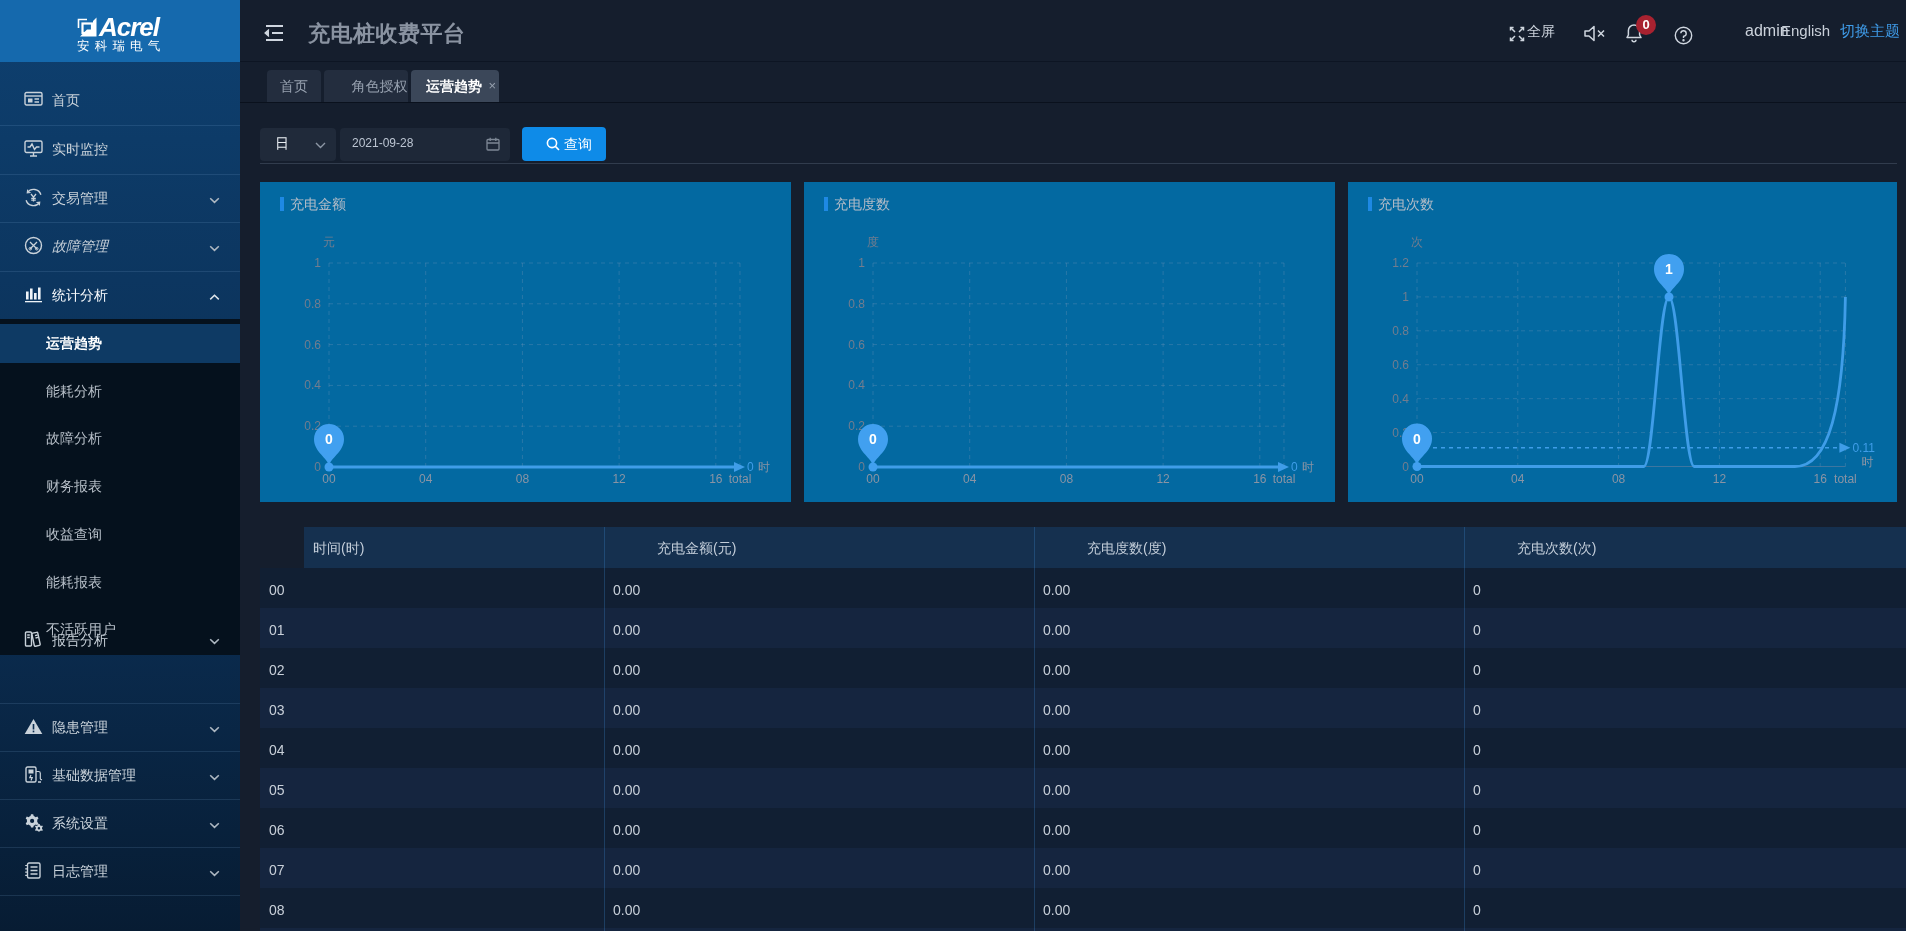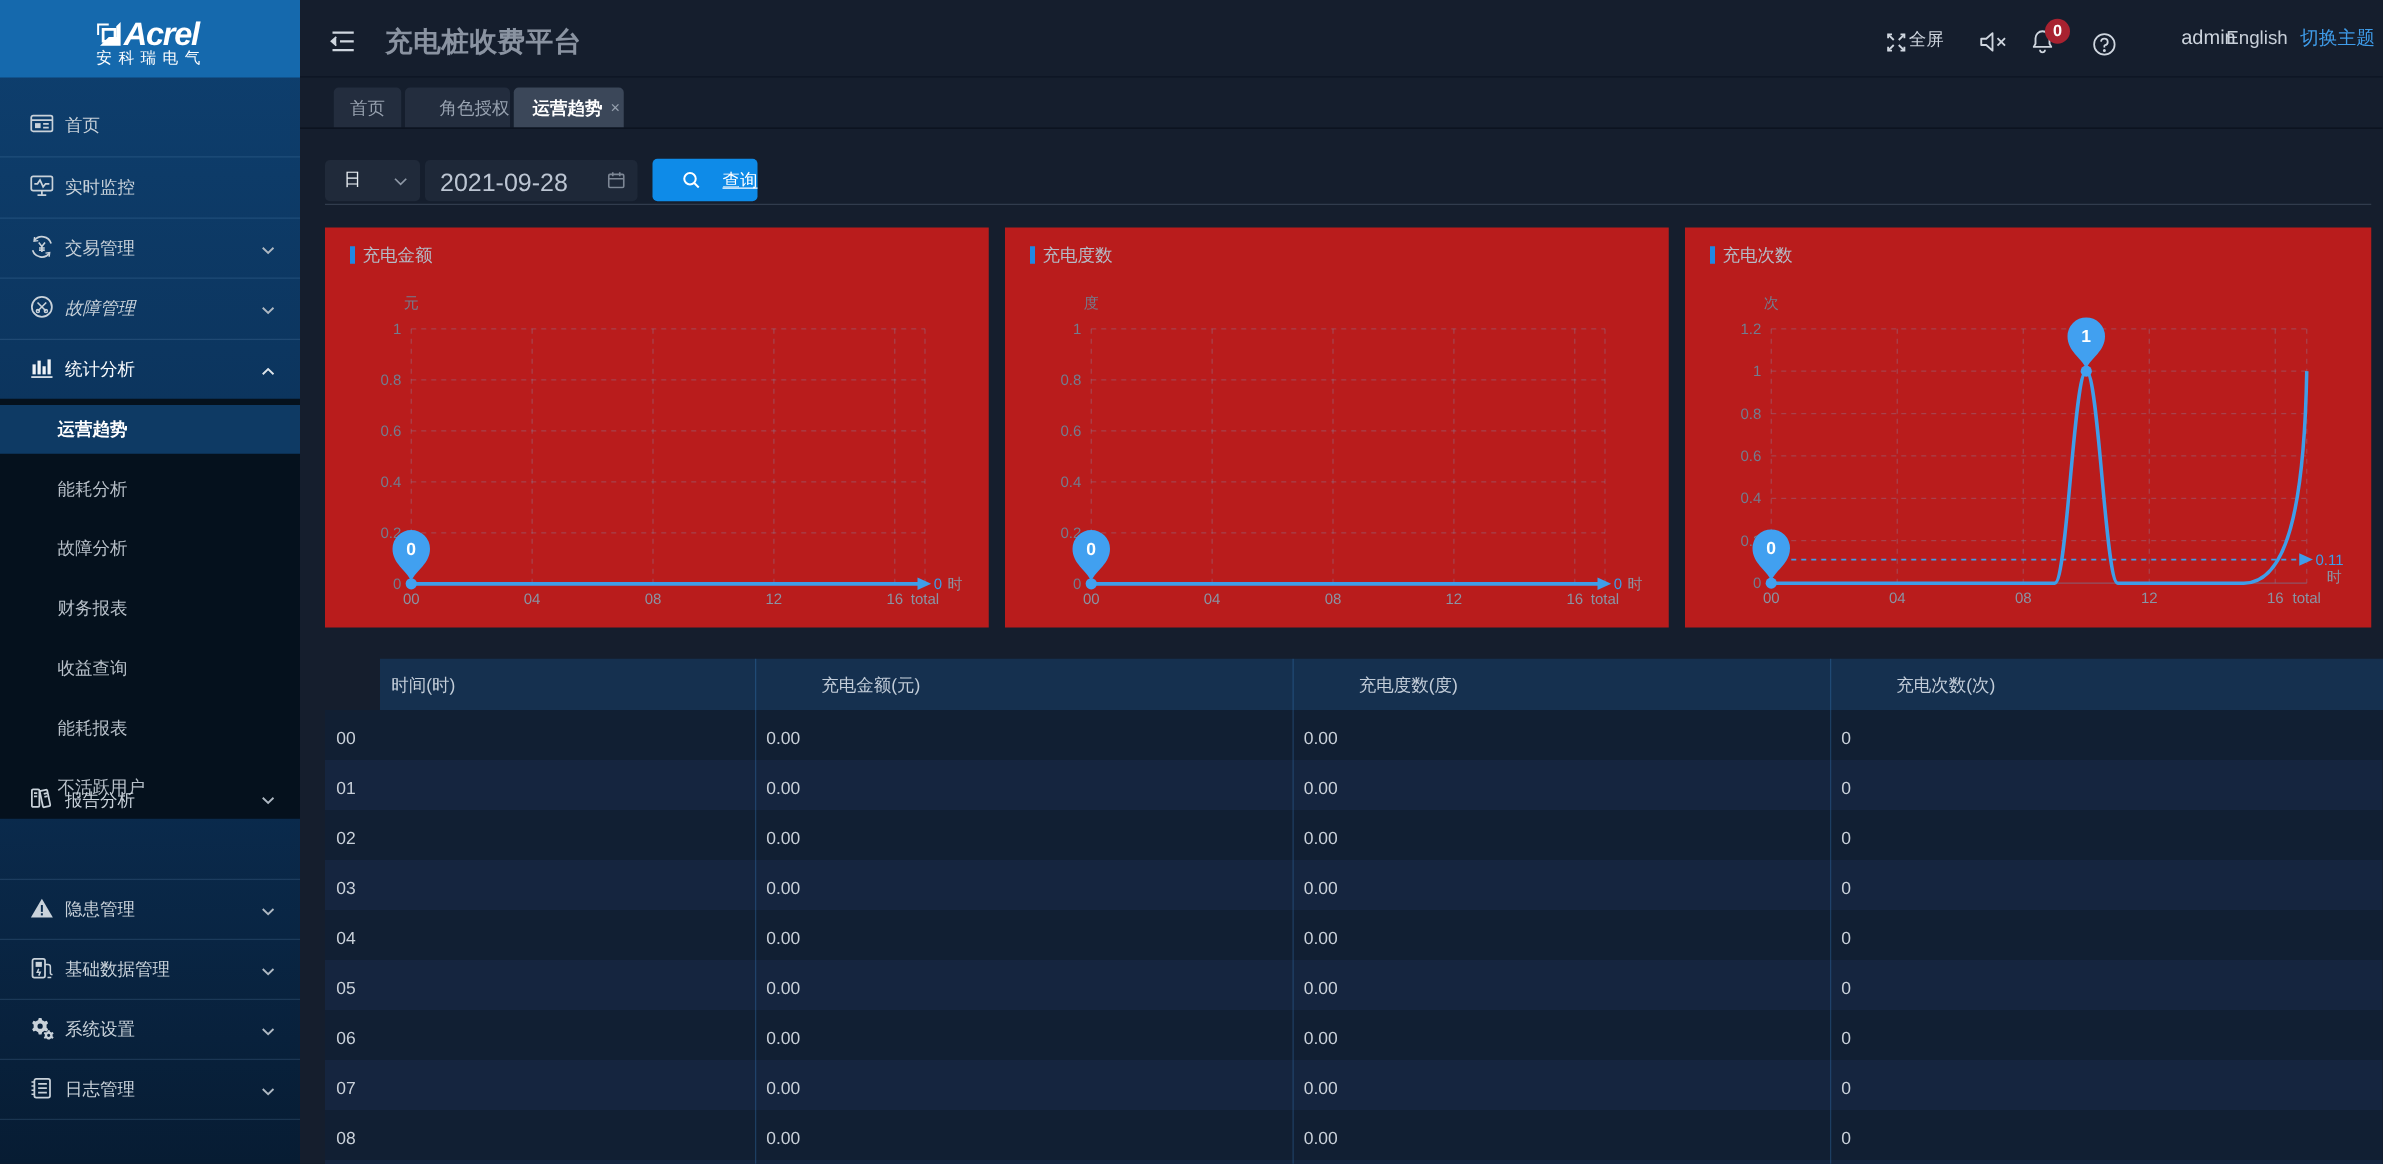--- a/index.html
+++ b/index.html
@@ -27,21 +27,21 @@
   .tab.act { background:#3b4759; color:#fff; font-weight:bold; text-align:left; padding-left:15px; }
   #tabline { position:absolute; left:0; top:102px; width:1666px; height:1px; background:#0a111d; }
   
   .ctl { position:absolute; top:128px; height:33px; border-radius:4px; }
   #csel { left:20px; width:76px; background:#202a3a; }
   #cdate { left:100px; width:170px; background:#1e2838; }
   #cbtn { position:absolute; left:282px; top:127px; width:84px; height:34px; background:#0e8be8; border-radius:4px;
     color:#fff; font-size:14px; line-height:34px; }
   #ctlline { position:absolute; left:20px; top:163px; width:1637px; height:1px; background:#313c4d; }
   
-  .card { position:absolute; top:182px; height:320px; background:#b91c1c; }
+  .card { position:absolute; top:182px; height:320px; background:#0369a1; }
   .card .ct { position:absolute; left:20px; top:14px; font-size:14px; color:#b4bcc7; }
   .card .ct i { display:inline-block; width:4px; height:14px; background:#1e89e4; margin-right:6px; vertical-align:-2px; }
   .cc { position:absolute; left:0; top:0; width:100%; height:320px; }
   
   #tbl { position:absolute; left:20px; top:527px; width:1646px; }
   .throw { position:absolute; left:0; width:1646px; height:40px; font-size:14px; }
   .thead { background:#15304f; color:#c3cdd9; height:41px; } .thead .tc { line-height:43px; }
   .trow-a { background:#111f33; }
   .trow-b { background:#15253f; }
   .tc { position:absolute; top:0; height:40px; line-height:44px; color:#c9d0d9; padding-left:9px; }
@@ -234,32 +234,32 @@
   <div class="tab" style="left:84px;width:84px;padding-left:27px;">角色授权</div>
   <div class="tab act" style="left:171px;width:88px;">运营趋势<span style="position:absolute;right:3px;top:0;color:#97a1af;font-weight:normal;font-size:13px;">×</span></div>
   <div id="tabline"></div>
   <div class="ctl" id="csel">
       <span style="position:absolute;left:15px;top:7px;color:#e8edf2;font-size:14px;">日</span>
     <svg style="position:absolute;right:10px;top:14px;" width="11" height="7" viewBox="0 0 11 7" fill="none" stroke="#8d97a5" stroke-width="1.4">
         <path d="M1 1 L5.5 5.5 L10 1"></path>
       </svg>
     </div>
   <div class="ctl" id="cdate">
-      <span style="position:absolute;left:12px;top:8px;color:#bcc5d2;font-size:20px;">2021-09-28</span>
+      <span style="position:absolute;left:12px;top:8px;color:#bcc5d2;font-size:12px;">2021-09-28</span>
     <svg style="position:absolute;right:10px;top:9px;" width="14" height="14" viewBox="0 0 14 14" fill="none" stroke="#7d8795" stroke-width="1.3">
       <rect x="1" y="2.5" width="12" height="10.5" rx="1"></rect>
         <path d="M1 6 H13 M4.2 0.8 V4 M9.8 0.8 V4"></path>
       </svg>
     </div>
   <div id="cbtn">
       <svg style="position:absolute;left:24px;top:10px;" width="14" height="14" viewBox="0 0 14 14" fill="none" stroke="#fff" stroke-width="1.6">
         <circle cx="6" cy="6" r="4.6"></circle>
         <path d="M9.4 9.4 L13 13"></path>
       </svg>
-      <span style="position:absolute;left:56px;text-decoration:underline;">查询</span>
+      <span style="position:absolute;left:42px;">查询</span>
     </div>
   <div id="ctlline"></div>
   <div class="card" style="left:20px;width:531px;">
       <div class="ct"><i></i>充电金额</div>
       <div class="cc" id="ch1"><svg width="531" height="320" viewBox="0 0 531 320">
           <line x1="69" y1="81" x2="479.99199999999996" y2="81" stroke="rgba(130,155,190,0.30)" stroke-dasharray="4 4"></line>
           <line x1="69" y1="121.8" x2="479.99199999999996" y2="121.8" stroke="rgba(130,155,190,0.30)" stroke-dasharray="4 4"></line>
           <line x1="69" y1="162.6" x2="479.99199999999996" y2="162.6" stroke="rgba(130,155,190,0.30)" stroke-dasharray="4 4"></line>
           <line x1="69" y1="203.39999999999998" x2="479.99199999999996" y2="203.39999999999998" stroke="rgba(130,155,190,0.30)" stroke-dasharray="4 4"></line>
           <line x1="69" y1="244.2" x2="479.99199999999996" y2="244.2" stroke="rgba(130,155,190,0.30)" stroke-dasharray="4 4"></line>

